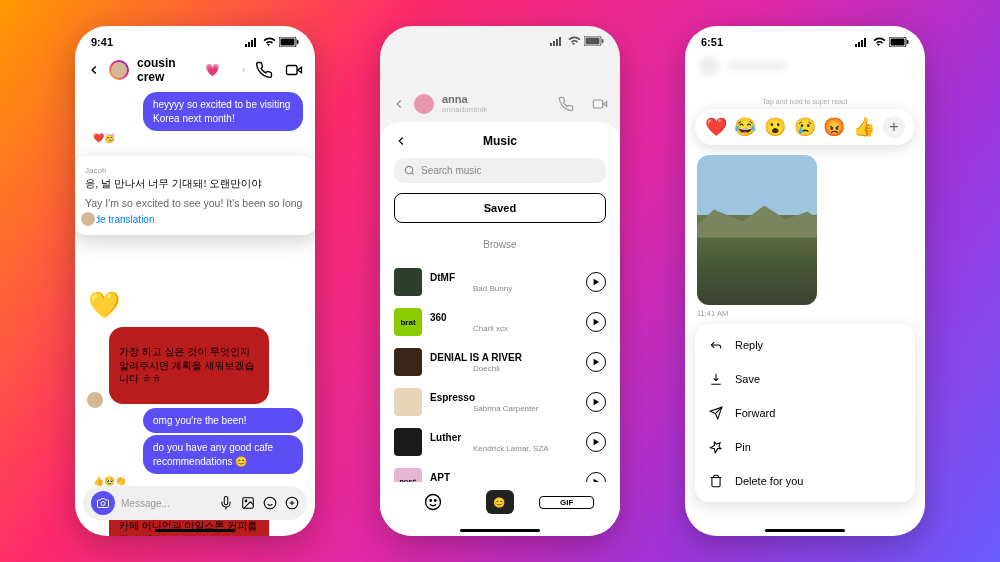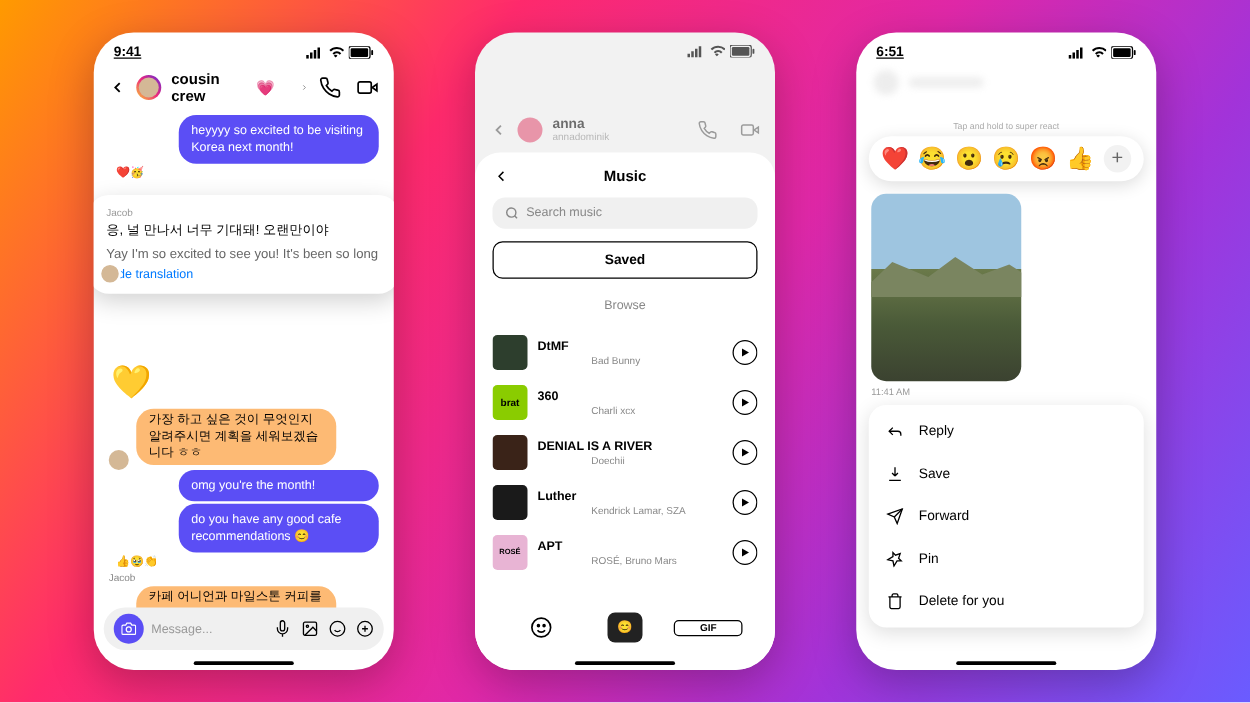--- a/index.html
+++ b/index.html
@@ -1,37 +1,37 @@
 <!DOCTYPE html>
 <html><head>
 <meta charset="utf-8">
 <style>
 * { box-sizing: border-box; margin: 0; padding: 0; }
 body { font-family: -apple-system, BlinkMacSystemFont, 'Segoe UI', sans-serif; width: 1000px; height: 562px; overflow: hidden; }
 .bg { width: 1000px; height: 562px; background: linear-gradient(125deg, #ff9a00 0%, #ff2a6d 30%, #e028a8 55%, #a233d9 75%, #6a5cff 100%); display: flex; justify-content: center; align-items: center; gap: 65px; }
 .phone { width: 240px; height: 510px; background: #fff; border-radius: 32px; position: relative; overflow: hidden; box-shadow: 0 10px 35px rgba(0,0,0,.25); }
 .p2 { background: #f2f2f2; }
-.status { display: flex; justify-content: space-between; align-items: center; padding: 10px 16px 4px; font-size: 11px; font-weight: 600; text-decoration: underline; }
+.status { display: flex; justify-content: space-between; align-items: center; padding: 10px 16px 4px; font-size: 11px; font-weight: 600; }
 .sig { display: flex; align-items: center; gap: 4px; }
 
 .chead { display: flex; align-items: center; padding: 4px 12px 8px; gap: 8px; }
 .ava { width: 20px; height: 20px; border-radius: 50%; background: linear-gradient(45deg,#f9ce34,#ee2a7b,#6228d7); display: flex; align-items: center; justify-content: center; }
 .ava-in { width: 16px; height: 16px; border-radius: 50%; background: #d4b896; }
 .cname { font-size: 12px; font-weight: 600; flex: 1; display: flex; align-items: center; gap: 20px; }
 .hicons { display: flex; gap: 12px; }
 
 .chat { padding: 0 12px; overflow: hidden; }
 .bub-r { background: #5b4ef5; color: #fff; border-radius: 14px; padding: 6px 10px; font-size: 10px; max-width: 160px; margin-left: auto; margin-bottom: 2px; line-height: 1.35; }
-.bub-l { background: #fdba74; color: #000; border-radius: 14px; padding: 2px 10px; font-size: 10px; max-width: 160px; margin-bottom: 4px; line-height: 1.35; }
+.bub-l { background: #b91c1c; color: #000; border-radius: 14px; padding: 18px 10px; font-size: 10px; max-width: 160px; margin-bottom: 4px; line-height: 1.35; }
 .reacts { font-size: 9px; margin: 2px 0 4px; }
 .reacts.l { text-align: left; padding-left: 6px; }
 .sender { font-size: 8px; color: #888; margin-bottom: 2px; }
 .trans-card { position: absolute; left: -4px; right: -4px; top: 130px; background: #fff; border-radius: 16px; box-shadow: 0 6px 20px rgba(0,0,0,.18); padding: 10px 14px 10px 14px; z-index: 5; }
 .trans-card .sender { color: #999; }
-.trans-orig { font-size: 10.5px; margin-bottom: 4px; line-height: 1.4; }
+.trans-orig { font-size: 10.5px; margin-bottom: 4px; line-height: 1.4; font-family: Liberation Serif, serif; }
 .trans-txt { font-size: 10.5px; color: #666; line-height: 1.4; margin-bottom: 4px; }
 .hide-link { font-size: 10px; color: #007aff; }
 .ava2 { position: absolute; left: 8px; top: 68%; width: 18px; height: 18px; border-radius: 50%; background: #d4b896; border: 2px solid #fff; }
 .sticker { width: 36px; height: 36px; margin: 68px 0 4px 0; display: flex; align-items: center; justify-content: center; font-size: 26px; }
 .rowflex { display: flex; align-items: flex-end; gap: 6px; }
 .tava { width: 16px; height: 16px; border-radius: 50%; background: #d4b896; flex-shrink: 0; }
 
 .composer { position: absolute; bottom: 16px; left: 8px; right: 8px; display: flex; align-items: center; gap: 6px; background: #f0f0f0; border-radius: 20px; padding: 5px 8px; }
 .cam { width: 24px; height: 24px; border-radius: 50%; background: #5b4ef5; display: flex; align-items: center; justify-content: center; }
 .cinput { flex: 1; font-size: 10px; color: #999; }
@@ -133,21 +133,21 @@
     <div class="bub-r">heyyyy so excited to be visiting Korea next month!</div>
     <div class="reacts l">❤️🥳</div>
 
     <div style="height: 72px"></div>
 
     <div class="sticker">💛</div>
     <div class="rowflex">
       <div class="tava"></div>
       <div class="bub-l">가장 하고 싶은 것이 무엇인지 알려주시면 계획을 세워보겠습니다 ㅎㅎ</div>
     </div>
-    <div class="bub-r">omg you're the month!</div>
+    <div class="bub-r">omg you're the been!</div>
     <div class="bub-r">do you have any good cafe recommendations 😊</div>
     <div class="reacts l">👍🥹👏</div>
     <div class="sender">Jacob</div>
     <div class="rowflex">
       <div class="tava"></div>
       <div class="bub-l">카페 어니언과 마일스톤 커피를 좋아해!</div>
     </div>
   </div>
 
   <div class="trans-card">
@@ -267,20 +267,32 @@
               <svg width="8" height="8" viewBox="0 0 10 10">
                 <polygon points="2,1 9,5 2,9" fill="#000"></polygon>
               </svg>
             </div>
           </div>
       <div class="track">
             <div class="tart ta3"></div>
             <div class="tinfo">
               <div class="ttitle">DENIAL IS A RIVER</div>
               <div class="tartist">Doechii</div>
+            </div>
+            <div class="play">
+              <svg width="8" height="8" viewBox="0 0 10 10">
+                <polygon points="2,1 9,5 2,9" fill="#000"></polygon>
+              </svg>
+            </div>
+          </div>
+      <div class="track">
+            <div class="tart ta4"></div>
+            <div class="tinfo">
+              <div class="ttitle">Espresso</div>
+              <div class="tartist">Sabrina Carpenter</div>
             </div>
             <div class="play">
               <svg width="8" height="8" viewBox="0 0 10 10">
                 <polygon points="2,1 9,5 2,9" fill="#000"></polygon>
               </svg>
             </div>
           </div>
       <div class="track">
             <div class="tart ta5"></div>
             <div class="tinfo">

